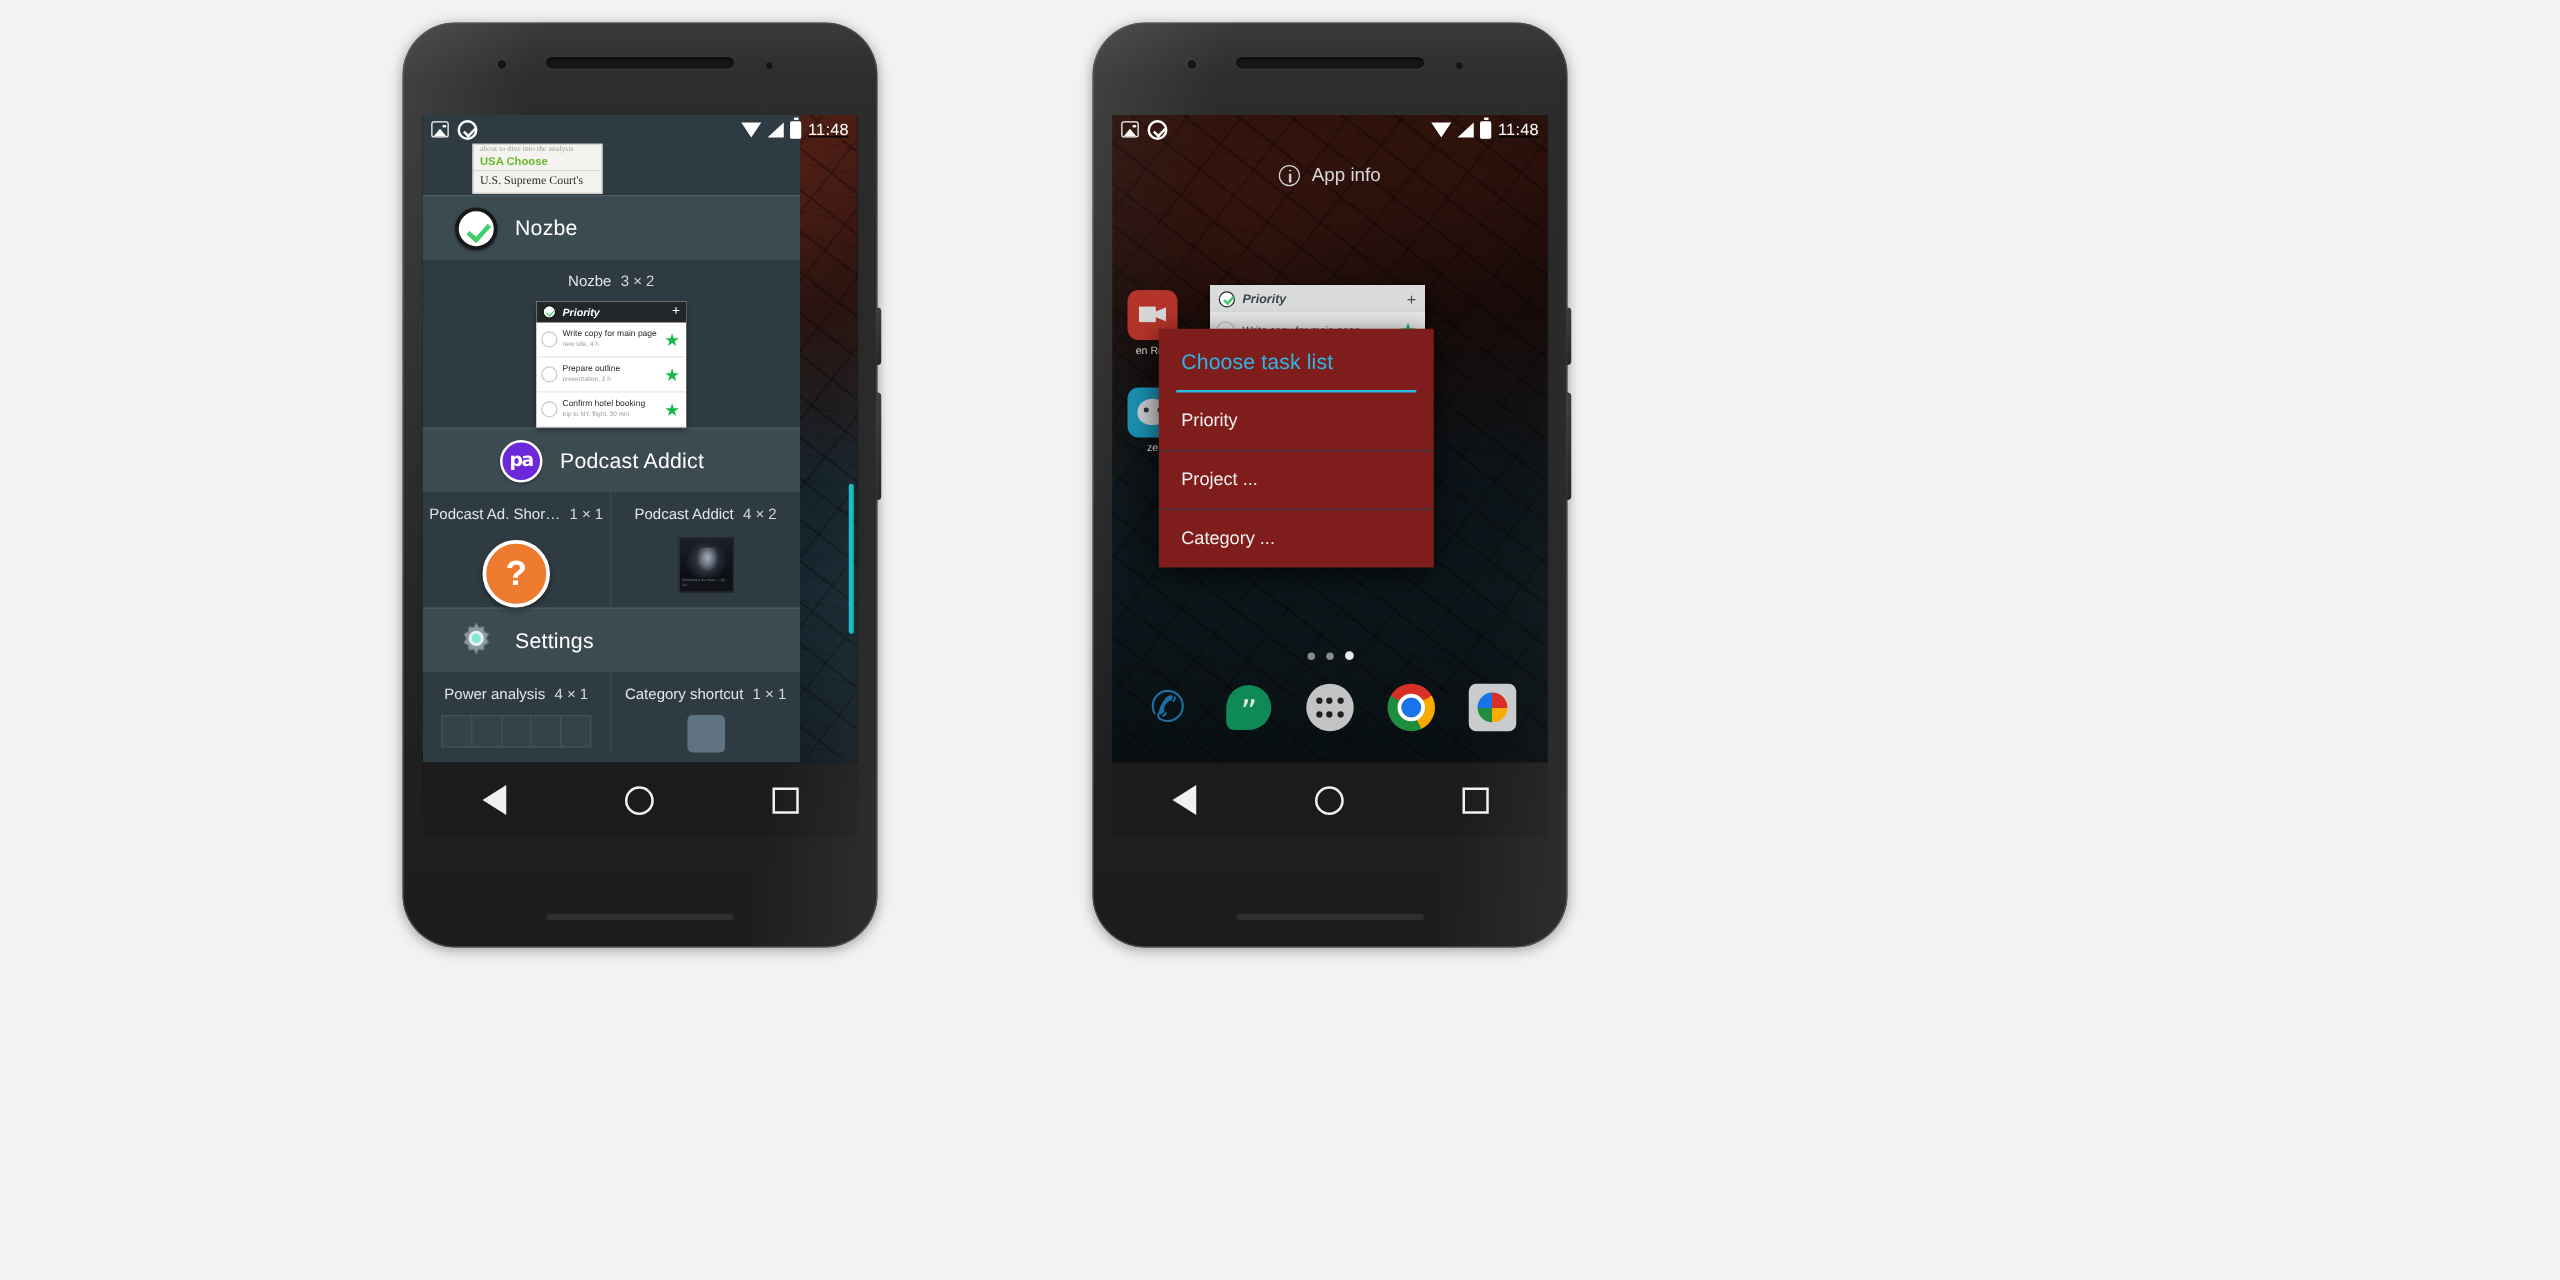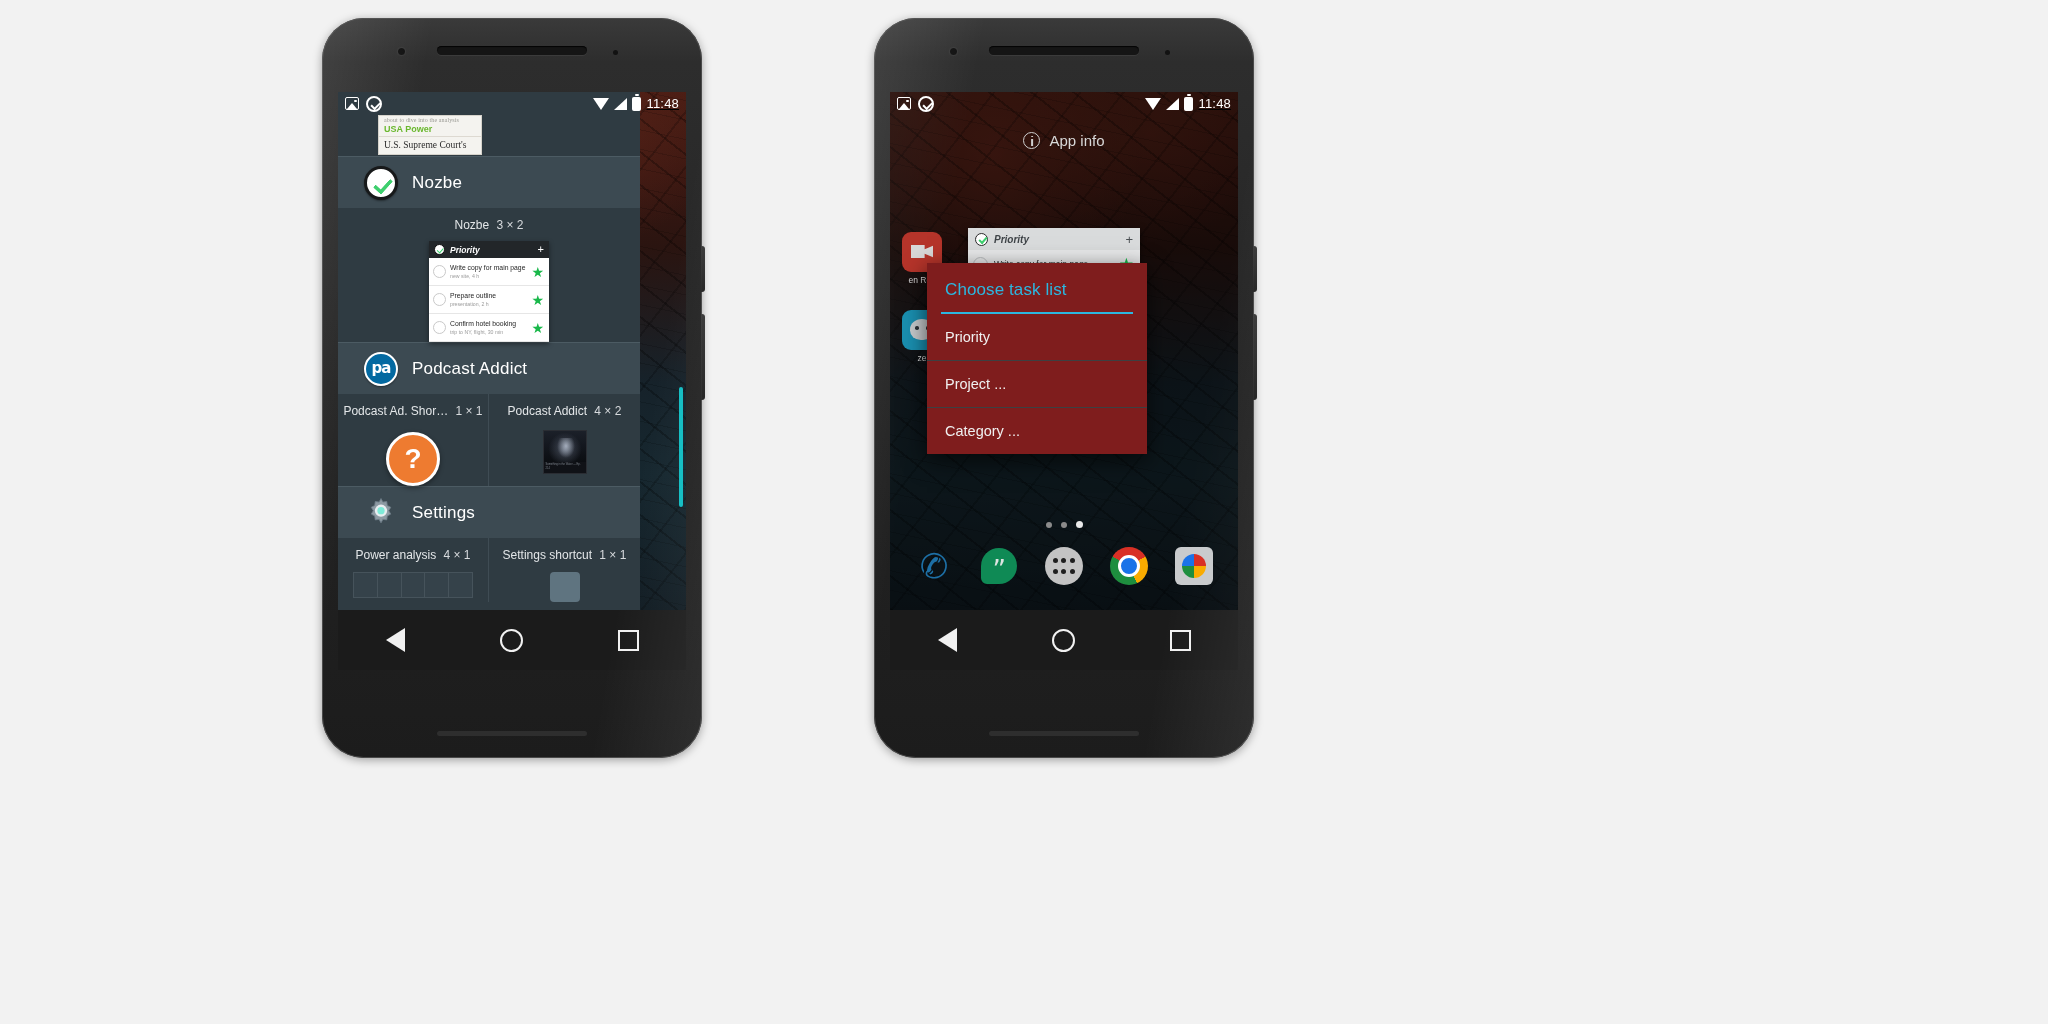--- a/index.html
+++ b/index.html
@@ -150,22 +150,22 @@
     box-shadow:0 1px 2px rgba(0,0,0,.4);
   }
   .ic-nozbe::after {
     content:''; position:absolute; left:7px; top:10px; width:14px; height:7px;
     border-left:4.5px solid #3ecf6e; border-bottom:4.5px solid #3ecf6e;
     transform: rotate(-48deg); border-radius:1px;
   }
   
   .ic-podcast {
     width:34px; height:34px; border-radius:50%;
-    background:#0369a1; border:2.5px solid #ffffff; flex:none;
-    position:relative; overflow:hidden; box-shadow:0 1px 2px rgba(0,0,0,.4);
+    background:#6d28d9; border:2.5px solid #ffffff; flex:none;
+    position:relative; overflow:hidden; box-shadow:0 1px 2px rgba(0,0,0,.4);margin-left:36px;
   }
   .ic-podcast .pa {
     position:absolute; inset:0; display:flex; align-items:center; justify-content:center;
     color:#fff; font-size:15px; font-weight:bold; font-family:"DejaVu Sans", sans-serif;
     letter-spacing:-1px; padding-bottom:1px;
   }
   
   .ic-settings { width:34px; height:34px; flex:none; position:relative; }
 
   .widget-grid { display:flex; }
@@ -432,21 +432,21 @@
     <div class="side-btn volume"></div>
 
     <div class="screen">
       <div class="wallpaper"></div>
 
       <div class="picker">
         <div class="picker-bg"></div>
 
         <div class="peek-card">
           <div class="peek-l0">about to dive into the analysis</div>
-          <div class="peek-l1">USA Power</div>
+          <div class="peek-l1">USA Choose</div>
           <div class="peek-l2">U.S. Supreme Court's</div>
         </div>
 
         <div style="position:absolute;left:0;top:64px;width:302px;">
 
           <div class="app-header">
             <div class="ic-nozbe"></div>
             <div class="title">Nozbe</div>
           </div>
           <div class="section-body">
@@ -539,21 +539,21 @@
                 <div class="pwr-strip">
                   <div></div>
                     <div></div>
                     <div></div>
                     <div></div>
                     <div></div>
                 </div>
               </div>
               <div class="wcell last">
                 <div class="wlabel">
-                  <span>Settings shortcut</span>
+                  <span>Category shortcut</span>
                   <span class="dim">1 × 1</span>
                 </div>
                 <div class="set-sc"></div>
               </div>
             </div>
           </div>
 
         </div>
 
         <div class="picker-scroll"></div>

